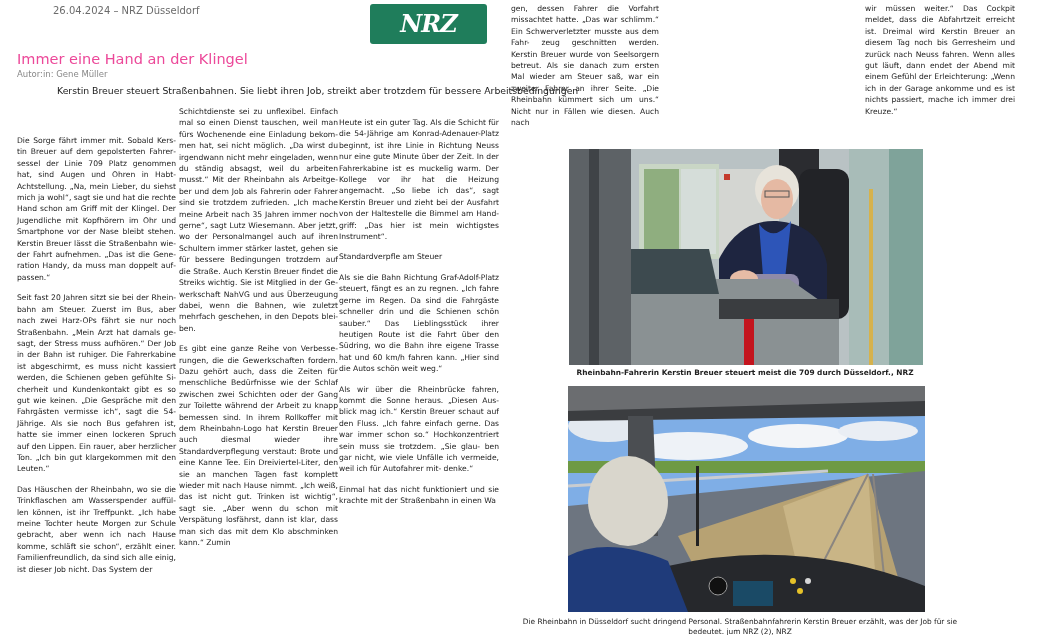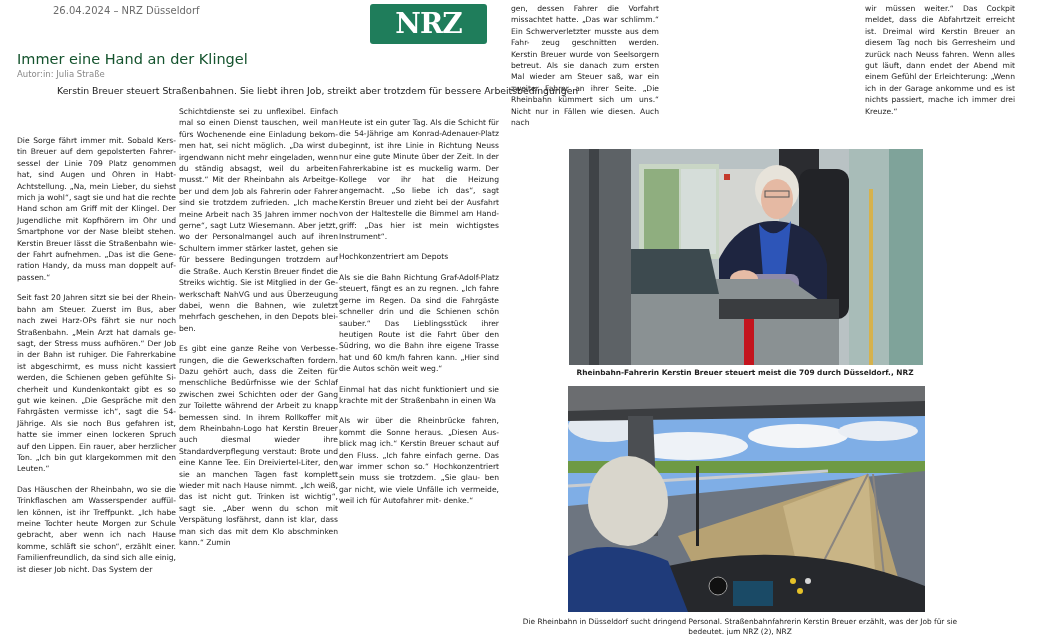--- a/index.html
+++ b/index.html
@@ -6,24 +6,24 @@
   html, body { width: 1038px; height: 635px; background: #ffffff; overflow: hidden; }
   body { position: relative; font-family: "DejaVu Sans", "Liberation Sans", sans-serif; color: #1a1a1a; }
 
   .dateline { position: absolute; left: 17px; top: 5px; font-size: 10px; color: #6b6b6b; margin-left: 36px; }
   .logo {
     position: absolute; left: 370px; top: 4px; width: 117px; height: 40px;
     background: #1f7d5b; border-radius: 3px;
     display: flex; align-items: center; justify-content: center;
   }
   .logo span {
-    font-family: "DejaVu Serif", "Liberation Serif", serif; font-weight: bold; 
-    font-size: 28px; color: #ffffff; letter-spacing: -1px; line-height: 1;
+    font-family: "DejaVu Serif", "Liberation Serif", serif; font-weight: bold; font-style: italic;
+    font-size: 24px; color: #ffffff; letter-spacing: -1px; line-height: 1;
   }
-  .headline { position: absolute; left: 17px; top: 51px; font-size: 14.5px; color: #14532d; font-weight: normal; }
+  .headline { position: absolute; left: 17px; top: 51px; font-size: 14.5px; color: #ec4899; font-weight: normal; }
   .author { position: absolute; left: 17px; top: 69px; font-size: 8.5px; color: #888888; }
   .subtitle { position: absolute; left: 17px; top: 85px; font-size: 9.3px; color: #1a1a1a; margin-left: 40px; }
 
   .col {
     position: absolute; font-size: 7.6px; line-height: 11.4px; text-align: justify;
     color: #222222; hyphens: manual;
   }
   .col p { margin-bottom: 9px; }
   .col p.sub { text-align: left; }
   #col1 { left: 17px; top: 135px; width: 159px; }
@@ -42,40 +42,40 @@
   svg { display: block; }
 </style>
 </head>
 <body>
 
 <div class="dateline">26.04.2024 – NRZ Düsseldorf</div>
 <div class="logo">
   <span>NRZ</span>
 </div>
 <h1 class="headline">Immer eine Hand an der Klingel</h1>
-<div class="author">Autor:in: Julia Straße</div>
+<div class="author">Autor:in: Gene Müller</div>
 <div class="subtitle">Kerstin Breuer steuert Straßenbahnen. Sie liebt ihren Job, streikt aber trotzdem für bessere Arbeitsbedingungen</div>
 
 <div class="col" id="col1">
   <p>Die Sorge fährt immer mit. Sobald Kers­tin Breuer auf dem gepolsterten Fahrer­sessel der Linie 709 Platz genommen hat, sind Augen und Ohren in Habt- Achtstel­lung. „Na, mein Lieber, du siehst mich ja wohl“, sagt sie und hat die rechte Hand schon am Griff mit der Klingel. Der Ju­gendliche mit Kopfhörern im Ohr und Smartphone vor der Nase bleibt stehen. Kerstin Breuer lässt die Straßenbahn wie­der Fahrt aufnehmen. „Das ist die Gene­ration Handy, da muss man doppelt auf­passen.“</p>
   <p>Seit fast 20 Jahren sitzt sie bei der Rhein­bahn am Steuer. Zuerst im Bus, aber nach zwei Harz-OPs fährt sie nur noch Straßenbahn. „Mein Arzt hat damals ge­sagt, der Stress muss aufhören.“ Der Job in der Bahn ist ruhiger. Die Fahrerkabine ist abgeschirmt, es muss nicht kassiert werden, die Schienen geben gefühlte Si­cherheit und Kundenkontakt gibt es so gut wie keinen. „Die Gespräche mit den Fahrgästen vermisse ich“, sagt die 54-Jäh­rige. Als sie noch Bus gefahren ist, hatte sie immer einen lockeren Spruch auf den Lippen. Ein rauer, aber herzlicher Ton. „Ich bin gut klargekommen mit den Leu­ten.“</p>
   <p>Das Häuschen der Rheinbahn, wo sie die Trinkflaschen am Wasserspender auffül­len können, ist ihr Treffpunkt. „Ich habe meine Tochter heute Morgen zur Schule gebracht, aber wenn ich nach Hause kom­me, schläft sie schon“, erzählt einer. Fa­milienfreundlich, da sind sich alle einig, ist dieser Job nicht. Das System der</p>
 </div>
 
 <div class="col" id="col2">
   <p>Schichtdienste sei zu unflexibel. Einfach mal so einen Dienst tauschen, weil man fürs Wochenende eine Einladung bekom­men hat, sei nicht möglich. „Da wirst du irgendwann nicht mehr eingeladen, wenn du ständig absagst, weil du arbeiten musst.“ Mit der Rheinbahn als Arbeitge­ber und dem Job als Fahrerin oder Fahrer sind sie trotzdem zufrieden. „Ich mache meine Arbeit nach 35 Jahren immer noch gerne“, sagt Lutz Wiesemann. Aber jetzt, wo der Personalmangel auch auf ihren Schultern immer stärker lastet, gehen sie für bessere Bedingungen trotzdem auf die Straße. Auch Kerstin Breuer findet die Streiks wichtig. Sie ist Mitglied in der Ge­werkschaft NahVG und aus Überzeugung dabei, wenn die Bahnen, wie zuletzt mehrfach geschehen, in den Depots blei­ben.</p>
   <p>Es gibt eine ganze Reihe von Verbesse­rungen, die die Gewerkschaften fordern. Dazu gehört auch, dass die Zeiten für menschliche Bedürfnisse wie der Schlaf zwischen zwei Schichten oder der Gang zur Toilette während der Arbeit zu knapp bemessen sind. In ihrem Rollkoffer mit dem Rheinbahn-Logo hat Kerstin Breuer auch diesmal wieder ihre Standardverpfle­gung verstaut: Brote und eine Kanne Tee. Ein Dreiviertel-Liter, den sie an man­chen Tagen fast komplett wieder mit nach Hause nimmt. „Ich weiß, das ist nicht gut. Trinken ist wichtig“, sagt sie. „Aber wenn du schon mit Verspätung los­fährst, dann ist klar, dass man sich das mit dem Klo abschminken kann.“ Zumin­</p>
 </div>
 
 <div class="col" id="col3">
   <p>Heute ist ein guter Tag. Als die Schicht für die 54-Jährige am Konrad-Adenauer-Platz beginnt, ist ihre Linie in Richtung Neuss nur eine gute Minute über der Zeit. In der Fahrerkabine ist es muckelig warm. Der Kollege vor ihr hat die Hei­zung angemacht. „So liebe ich das“, sagt Kerstin Breuer und zieht bei der Ausfahrt von der Haltestelle die Bimmel am Hand­griff: „Das hier ist mein wichtigstes Instru­ment“.</p>
-  <p class="sub">Hochkonzentriert am Depots</p>
+  <p class="sub">Standardverpfle am Steuer</p>
   <p>Als sie die Bahn Richtung Graf-Adolf-Platz steuert, fängt es an zu regnen. „Ich fahre gerne im Regen. Da sind die Fahr­gäste schneller drin und die Schienen schön sauber.“ Das Lieblingsstück ihrer heutigen Route ist die Fahrt über den Südring, wo die Bahn ihre eigene Trasse hat und 60 km/h fahren kann. „Hier sind die Autos schön weit weg.“</p>
+  <p>Als wir über die Rheinbrücke fahren, kommt die Sonne heraus. „Diesen Aus­blick mag ich.“ Kerstin Breuer schaut auf den Fluss. „Ich fahre einfach gerne. Das war immer schon so.“ Hochkonzentriert sein muss sie trotzdem. „Sie glau- ben gar nicht, wie viele Unfälle ich vermeide, weil ich für Autofahrer mit- denke.“</p>
   <p>Einmal hat das nicht funktioniert und sie krachte mit der Straßenbahn in einen Wa­</p>
-  <p>Als wir über die Rheinbrücke fahren, kommt die Sonne heraus. „Diesen Aus­blick mag ich.“ Kerstin Breuer schaut auf den Fluss. „Ich fahre einfach gerne. Das war immer schon so.“ Hochkonzentriert sein muss sie trotzdem. „Sie glau- ben gar nicht, wie viele Unfälle ich vermeide, weil ich für Autofahrer mit- denke.“</p>
 </div>
 
 <div class="col" id="col4">
   <p>gen, dessen Fahrer die Vorfahrt missach­tet hatte. „Das war schlimm.“ Ein Schwer­verletzter musste aus dem Fahr- zeug ge­schnitten werden. Kerstin Breuer wurde von Seelsorgern betreut. Als sie danach zum ersten Mal wieder am Steuer saß, war ein zweiter Fahrer an ihrer Seite. „Die Rheinbahn kümmert sich um uns.“ Nicht nur in Fällen wie diesen. Auch nach</p>
 </div>
 
 <div class="col" id="col5">
 </div>
 
 <div class="col" id="col6">

